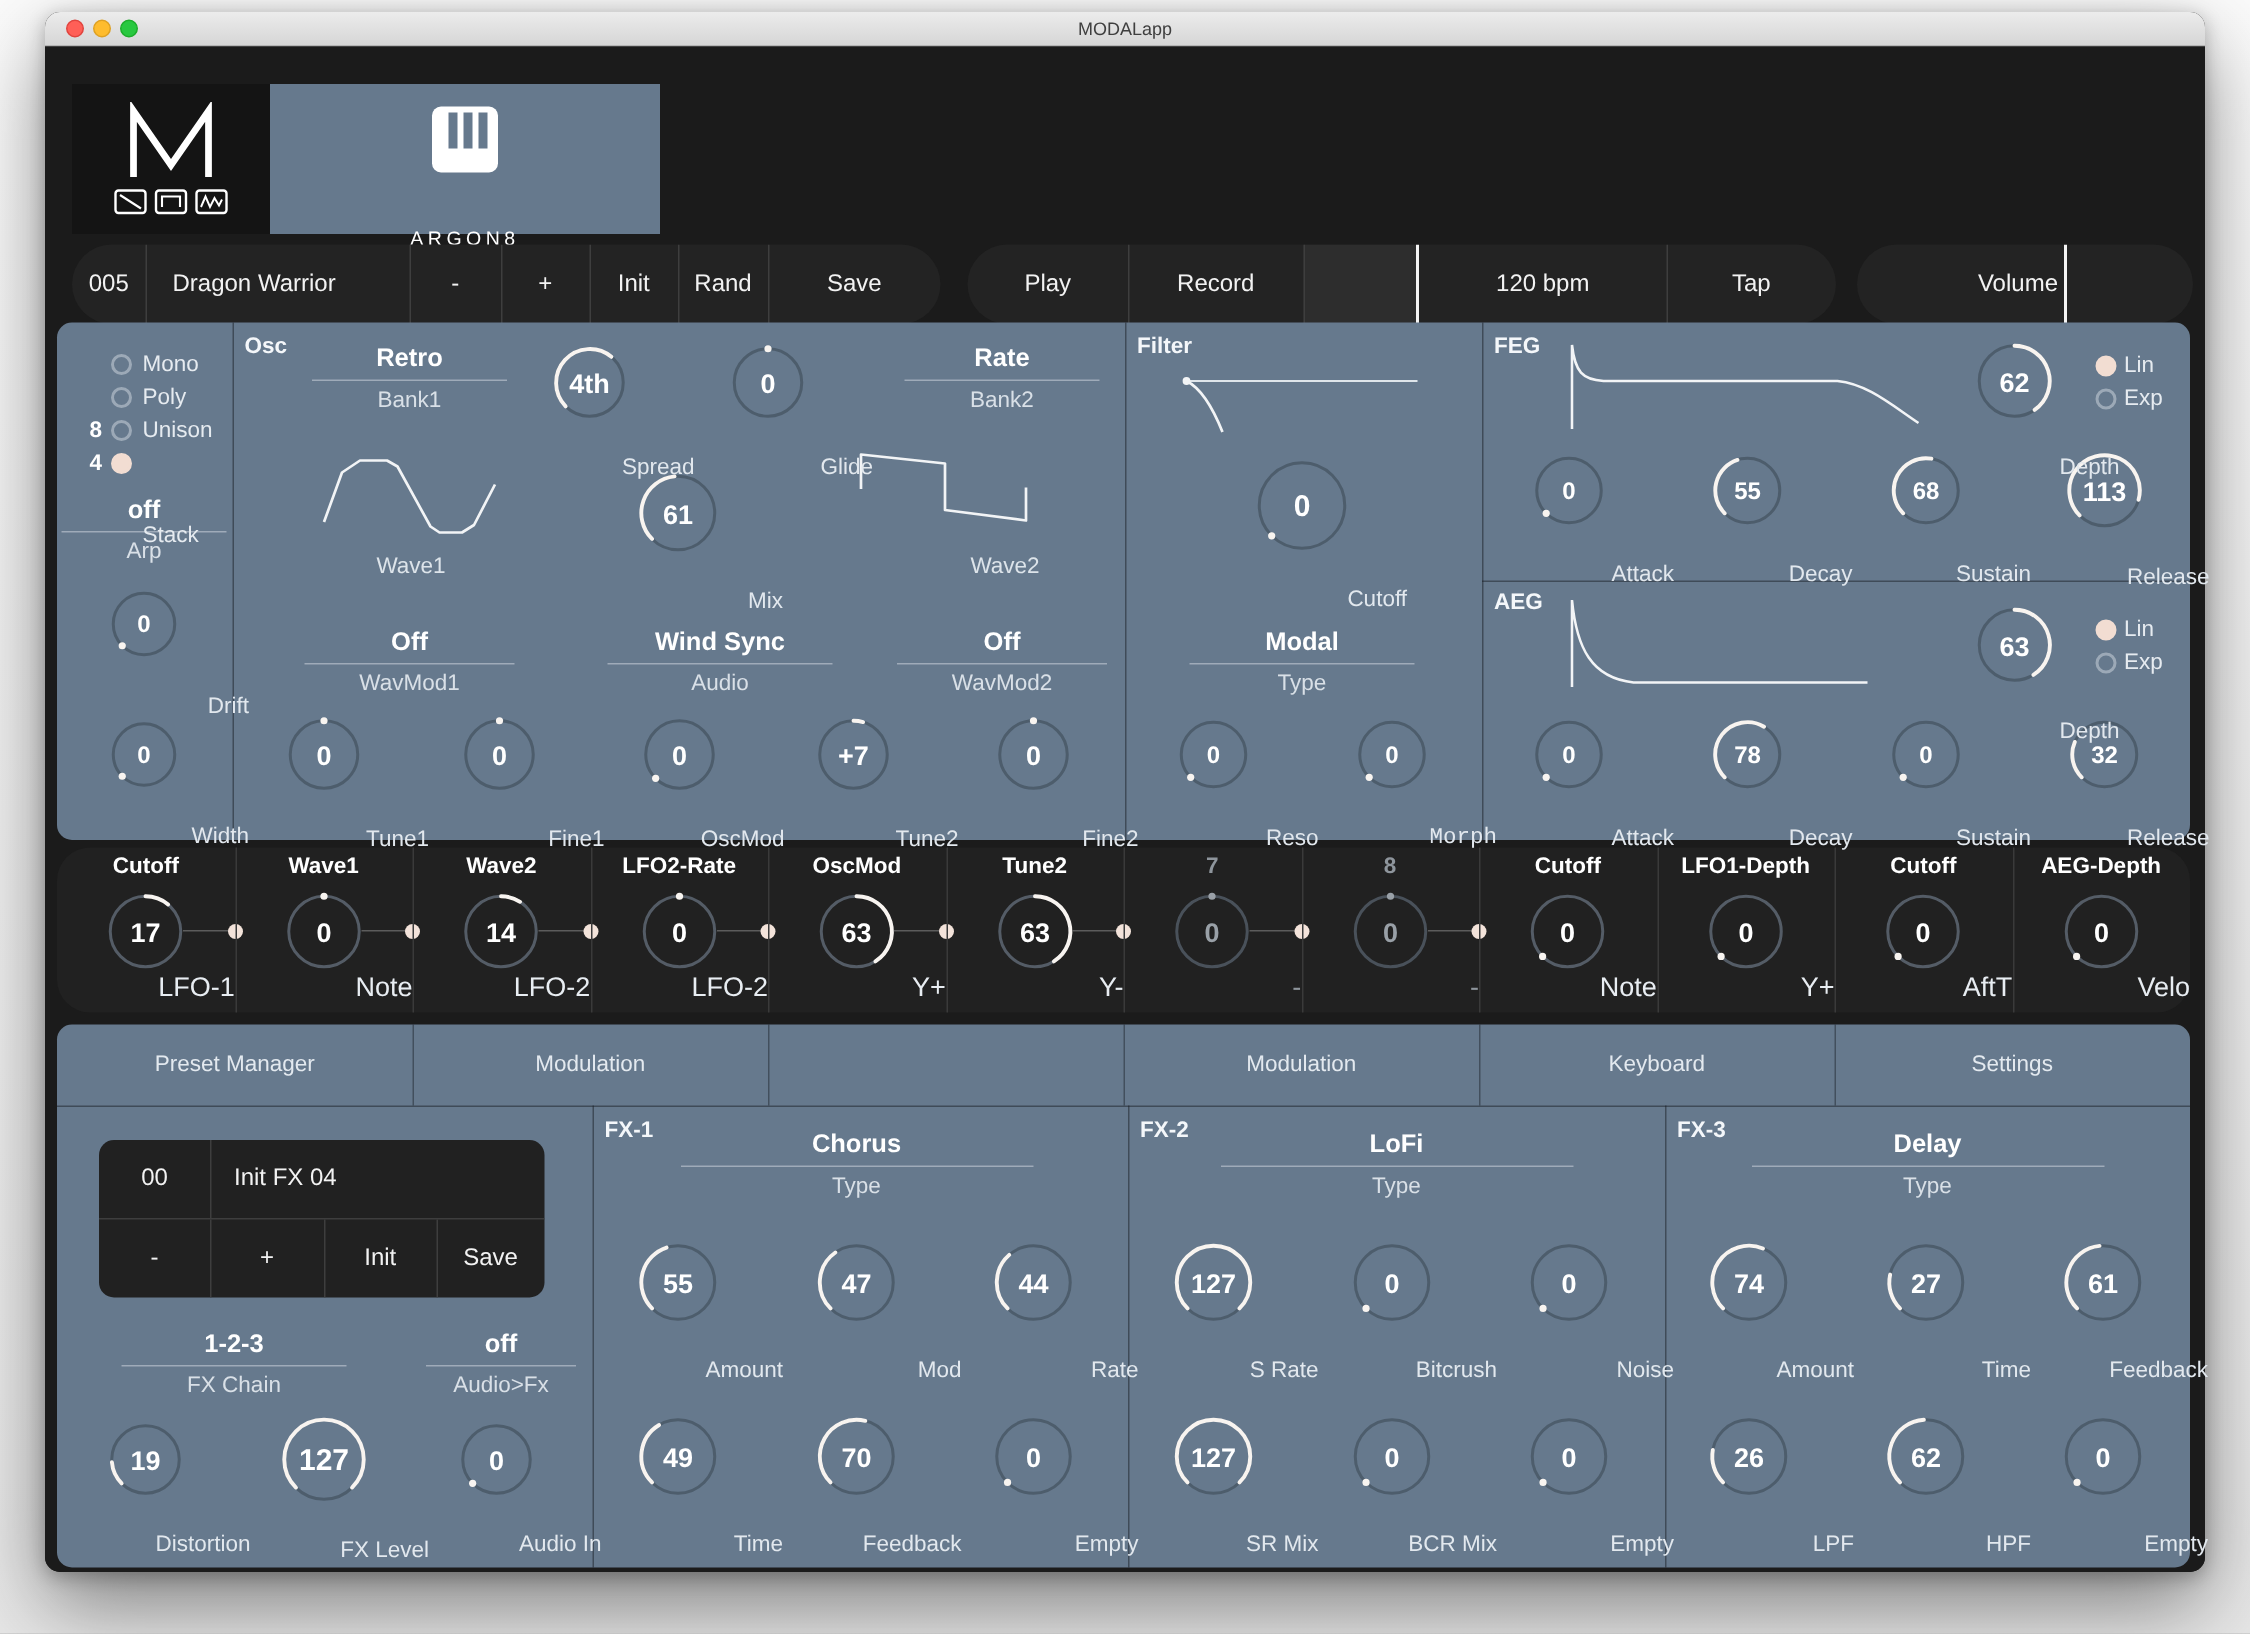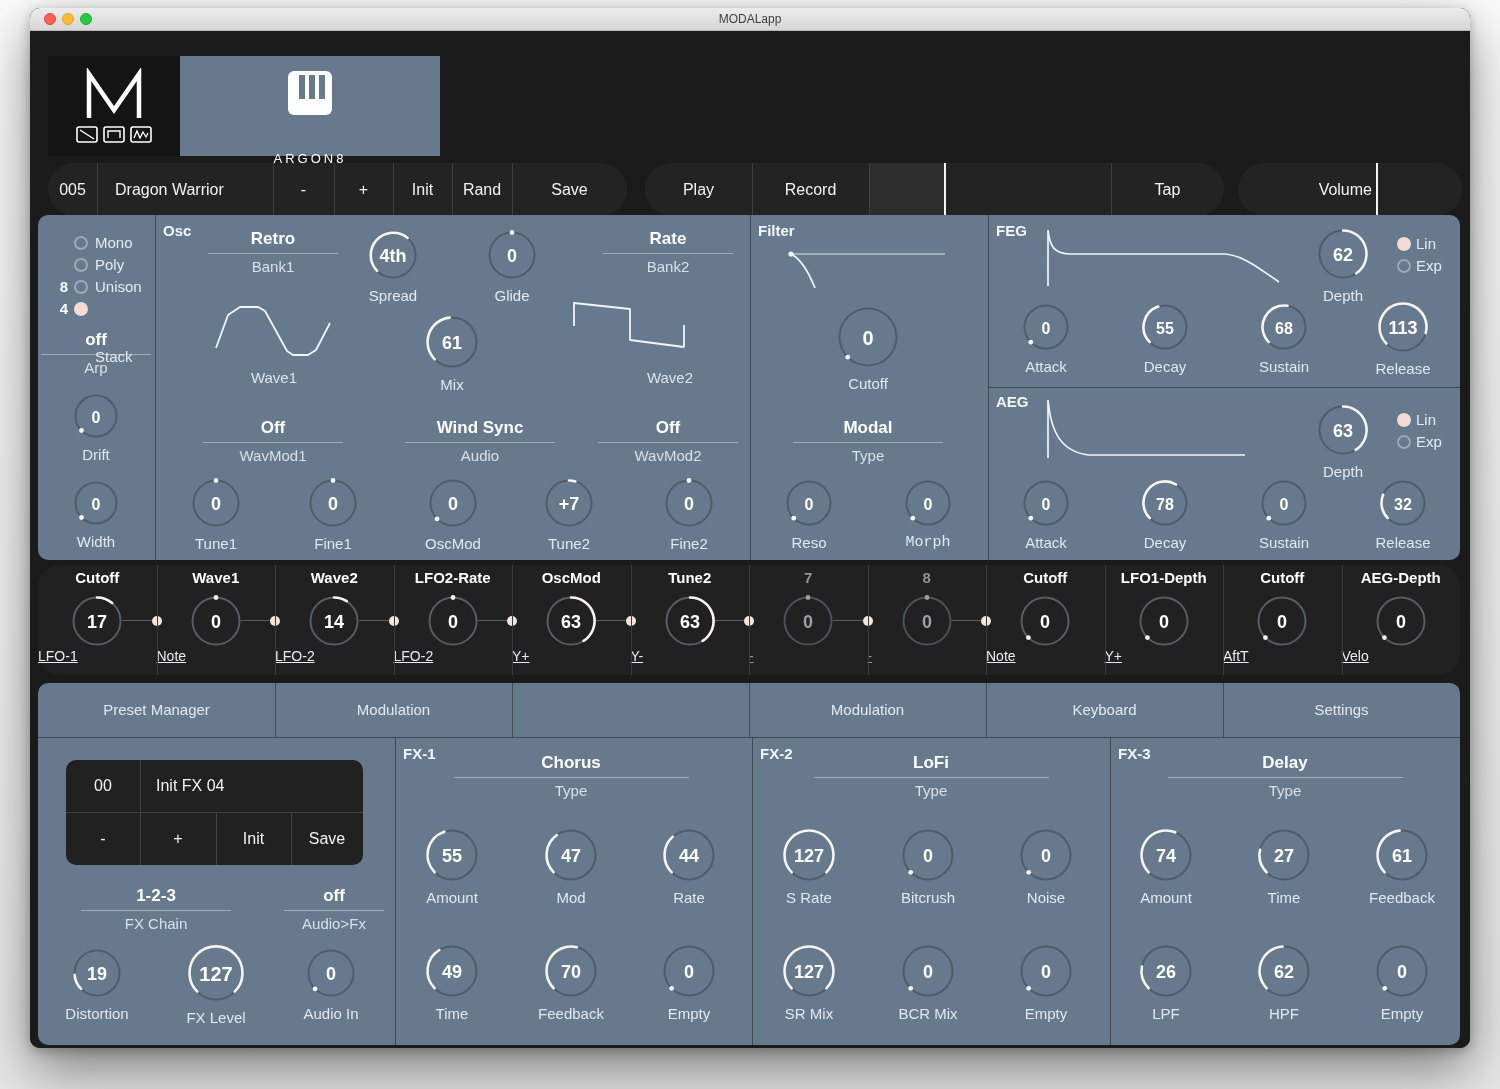--- a/index.html
+++ b/index.html
@@ -21,35 +21,35 @@
   #argon-tab{position:absolute;left:150px;top:25px;width:260px;height:100px;background:#66798d;}
   #argon-label{position:absolute;left:0;top:95px;width:100%;text-align:center;color:#fff;font-size:13px;letter-spacing:3px;}
   
   .pill{position:absolute;top:132px;height:53px;background:#232323;border-radius:27px;overflow:hidden;}
   .tcell{position:absolute;top:0;height:53px;display:flex;align-items:center;justify-content:center;
          color:#f2f2f2;font-size:16px;}
   .tdiv{position:absolute;top:0;width:1px;height:53px;background:#3e3e3e;}
   .wline{position:absolute;top:0;width:2px;height:53px;background:#f4f4f4;}
   
   .knob{position:absolute;}
-  .klabel{position:absolute;text-align:center;font-size:15px;color:#e2e8ee;}
+  .klabel{position:absolute;text-align:right;font-size:15px;color:#e2e8ee;margin-top:16px;}
   .sel{position:absolute;display:flex;flex-direction:column;align-items:center;}
   .sel-val{font-size:17px;font-weight:bold;color:#ffffff;height:23px;white-space:nowrap;}
   .sel-line{height:1px;background:rgba(205,214,223,.55);width:100%;margin:1px 0 4px;}
   .sel-lab{font-size:15px;color:#d9e0e7;white-space:nowrap;}
   .radio{position:absolute;width:14px;height:14px;border-radius:50%;border:2px solid rgba(222,229,236,.45);box-sizing:border-box;}
   .radio.on{background:#f2ddd2;border-color:#f2ddd2;}
   .rlabel{position:absolute;font-size:15px;color:#e6ebf0;}
   .count{position:absolute;width:22px;text-align:right;font-size:15px;font-weight:bold;color:#fff;}
   .wave-label{position:absolute;text-align:center;font-size:15px;color:#dde4ea;}
   
   #modmatrix{position:absolute;left:38px;top:565px;width:1422px;height:110px;background:#212121;border-radius:22px;}
   .mm-div{position:absolute;top:565px;width:1px;height:110px;background:#3a3a3a;}
   .mm-dest{position:absolute;text-align:center;font-size:15px;font-weight:bold;color:#fff;}
-  .mm-src{position:absolute;text-align:left;font-size:14px;color:#e8edf2;text-decoration:underline;}
+  .mm-src{position:absolute;text-align:right;font-size:18px;color:#e8edf2;}
   .mm-dest.dim,.mm-src.dim{color:#8e959c;}
   .mm-line{position:absolute;height:1px;background:#5c5c5c;}
   .mm-dot{position:absolute;width:10px;height:10px;border-radius:50%;background:#f3e3da;}
   
   .tab{position:absolute;height:54px;line-height:54px;text-align:center;font-size:15px;color:#e3e9ef;}
   .tab-sel{background:#212121;color:#ffffff;}
   .tab-div{position:absolute;top:683px;width:1px;height:54px;background:rgba(23,29,36,.45);}
   
   #fxbox{position:absolute;left:66px;top:760px;width:297px;height:105px;background:#212121;border-radius:10px;overflow:hidden;}
   .fxcell{position:absolute;display:flex;align-items:center;justify-content:center;color:#f2f2f2;font-size:16px;}
@@ -105,20 +105,21 @@
           <div class="tdiv" style="left:345px;"></div>
         <div class="tdiv" style="left:404px;"></div>
           <div class="tdiv" style="left:464px;"></div>
       </div>
 
       <div class="pill" style="left:615px;width:579px;">
         <div class="tcell" style="left:0;width:107px;">Play</div>
         <div class="tcell" style="left:107px;width:117px;">Record</div>
         <div style="position:absolute;left:224px;top:0;width:75px;height:53px;background:#2d2d2d;"></div>
         <div class="wline" style="left:299px;"></div>
+        <div class="tcell" style="left:301px;width:165px;">120 bpm</div>
         <div class="tcell" style="left:466px;width:113px;">Tap</div>
         <div class="tdiv" style="left:107px;"></div>
           <div class="tdiv" style="left:224px;"></div>
         <div class="tdiv" style="left:466px;"></div>
       </div>
 
       <div class="pill" style="left:1208px;width:224px;">
         <div class="tcell" style="left:0;width:134px;justify-content:flex-end;">Volume</div>
         <div class="wline" style="left:138px;"></div>
       </div>

